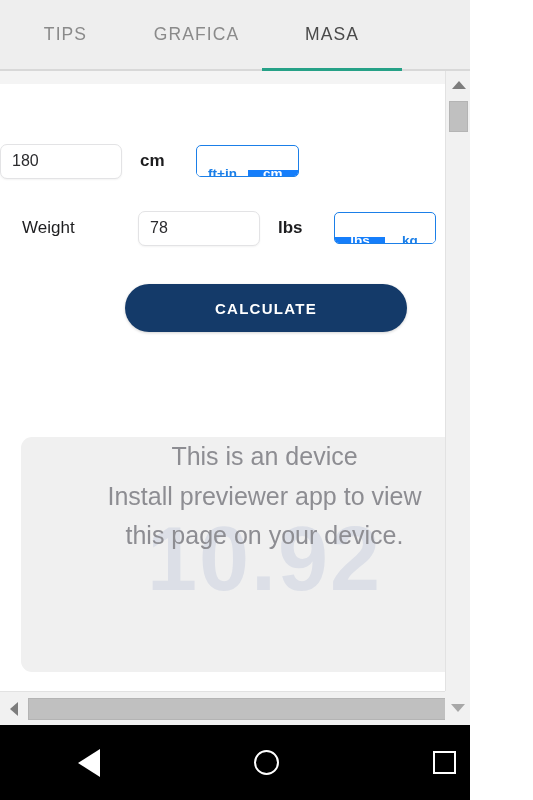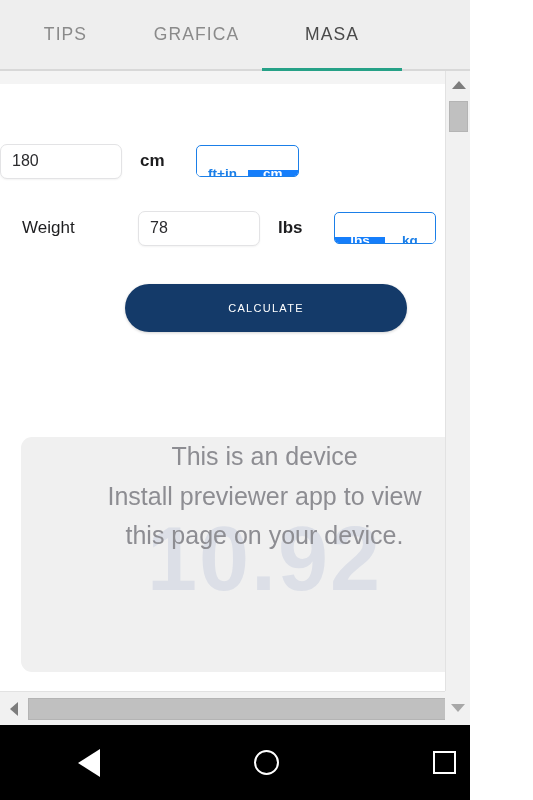--- a/index.html
+++ b/index.html
@@ -144,22 +144,22 @@
     position: absolute;
     top: 213px;
     left: 125px;
     width: 282px;
     height: 48px;
     border: none;
     border-radius: 24px;
     background: #143a69;
     color: #ffffff;
     font-family: "Liberation Sans", sans-serif;
-    font-size: 11px;
-    font-weight: normal;
+    font-size: 15px;
+    font-weight: bold;
     letter-spacing: 1.3px;
     cursor: pointer;
     box-shadow: 0 1px 3px rgba(0,0,0,0.18);
   }
 
   
   .image-placeholder {
     position: absolute;
     top: 366px;
     left: 21px;

